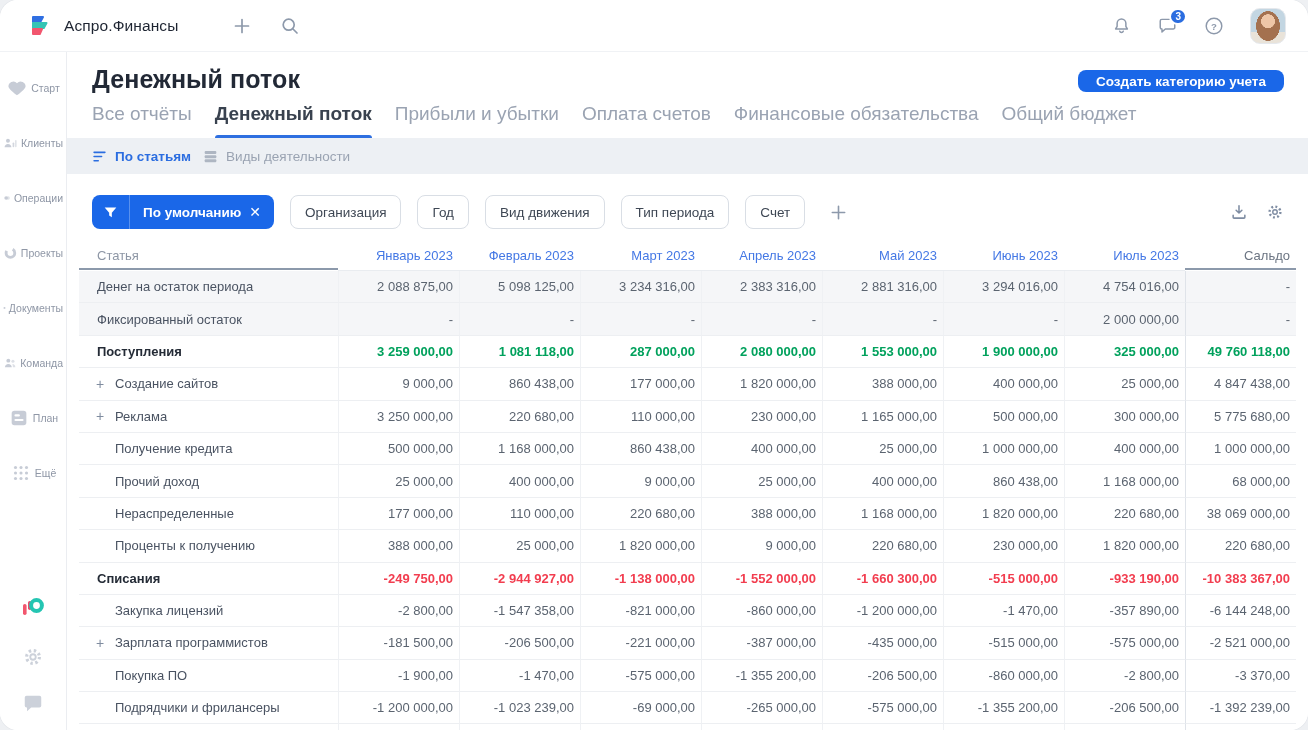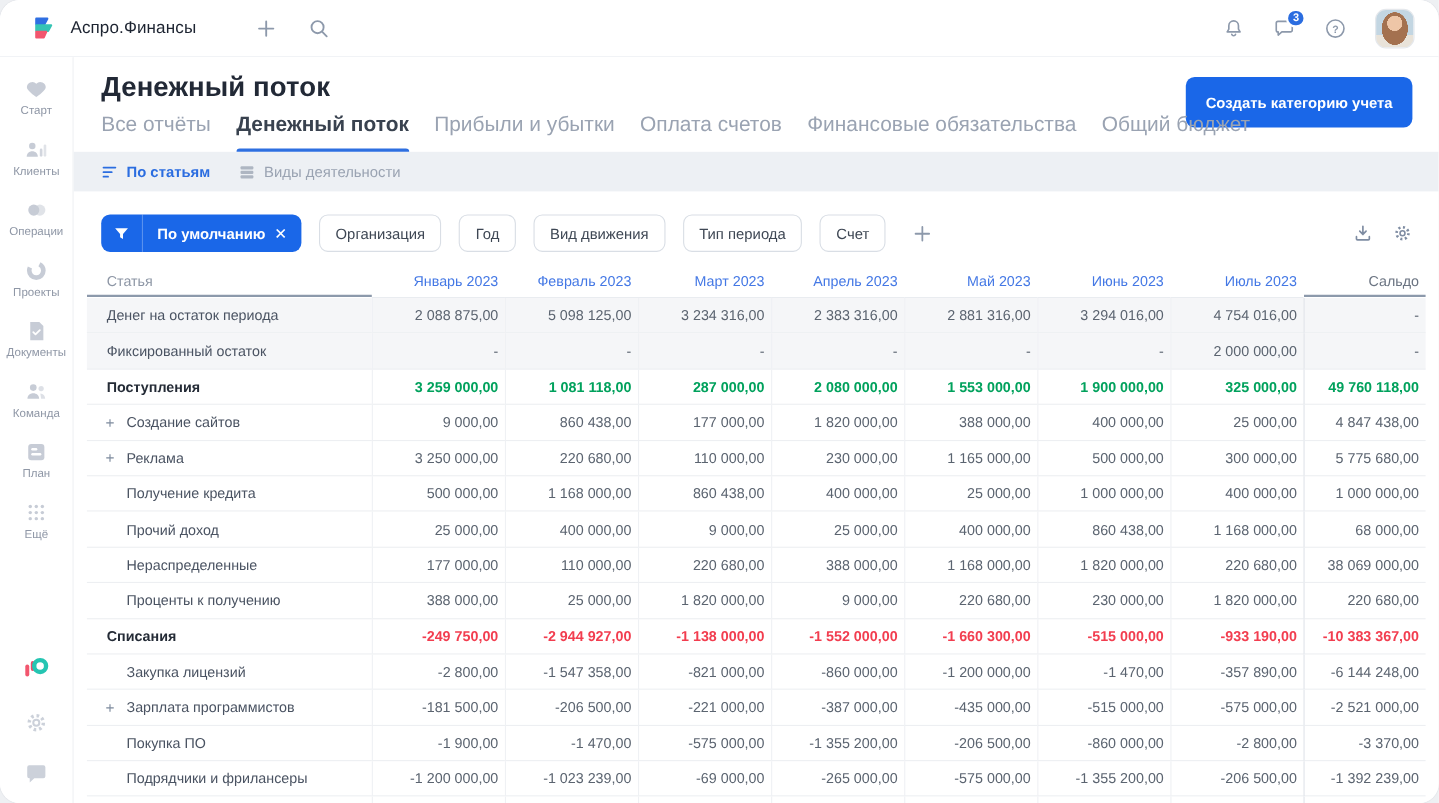--- a/index.html
+++ b/index.html
@@ -51,47 +51,47 @@
   .shell { flex:1; display:flex; min-height:0; }
   .sidebar {
     flex:0 0 67px; width:67px;
     border-right:1px solid #ebedf1;
     display:flex; flex-direction:column; align-items:center;
     padding:10px 0 16px;
     background:#fff;
   }
   .side-item {
     width:60px; height:52px; margin-bottom:3px;
-    display:flex; flex-direction:column; align-items:center; justify-content:center; gap:3px;
+    display:flex; flex-direction:row; align-items:center; justify-content:center; gap:3px;
     color:#c7ccd6; cursor:pointer; border-radius:8px;text-align:right;
   }
   .side-item span { font-size:10.5px; color:#8f97a6; }
   .side-bottom { margin-top:auto; display:flex; flex-direction:column; align-items:center; gap:24px; }
   
   .main { flex:1; min-width:0; display:flex; flex-direction:column; background:#fff; }
   .page-head { position:relative; padding:13px 24px 0 25px; }
   .page-title { font-size:25px; font-weight:600; color:#222936; letter-spacing:.1px; }
   .create-btn {
     position:absolute; top:18px; right:24px;
-    height:46px; padding:0 18px;
+    height:22px; padding:0 18px;
     background:#1a67e8; color:#fff; font-size:13.5px; font-weight:600;
     border:none; border-radius:8px; cursor:pointer;
     font-family:inherit;
   }
   .tabs { display:flex; gap:23px; margin-top:9px; }
   .tab { position:relative; font-size:19px; color:#9aa3b2; padding-bottom:13px; cursor:pointer; }
   .tab.active { color:#39424f; font-weight:600; }
   .tab.active::after {
     content:""; position:absolute; left:0; right:0; bottom:0; height:3px;
     background:#2e6fe0; border-radius:3px 3px 0 0;
   }
   .subtabs {
     height:36px; flex:0 0 36px;
     background:#edf0f4;
-    display:flex; gap:26px;
+    display:flex; gap:12px;
     padding:0 25px;
   }
   .subtab { display:flex; align-items:center; gap:8px; font-size:13.5px; cursor:pointer; color:#9aa3b2; }
   .subtab.active { color:#2b6de0; font-weight:600; }
   
   .filterbar { display:flex; align-items:center; gap:16px; padding:21px 16px 10px 25px; }
   .chip-primary {
     height:34px; display:flex; align-items:center;
     background:#1a67e8; color:#fff; border-radius:8px; cursor:pointer;
     font-size:13.5px; font-weight:600;

